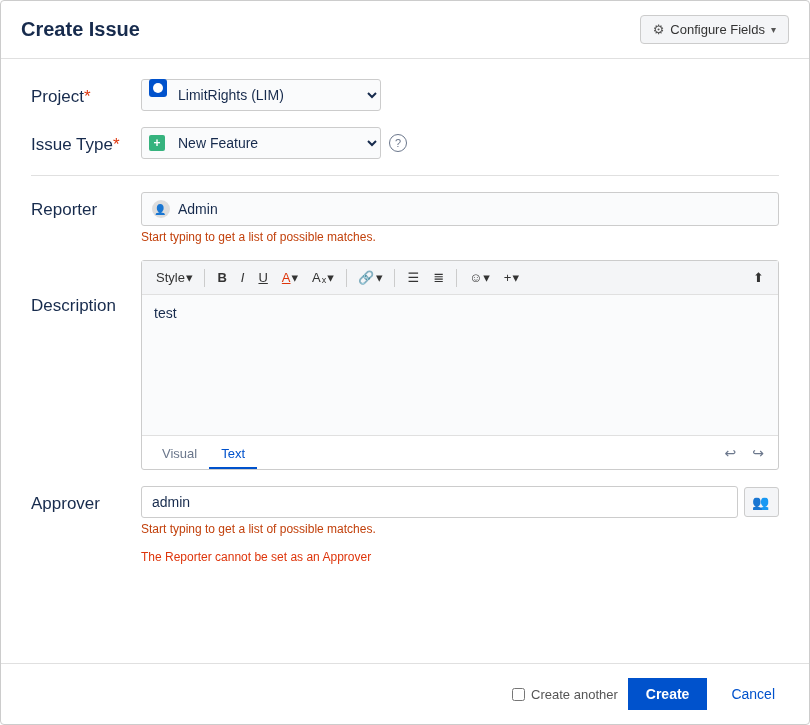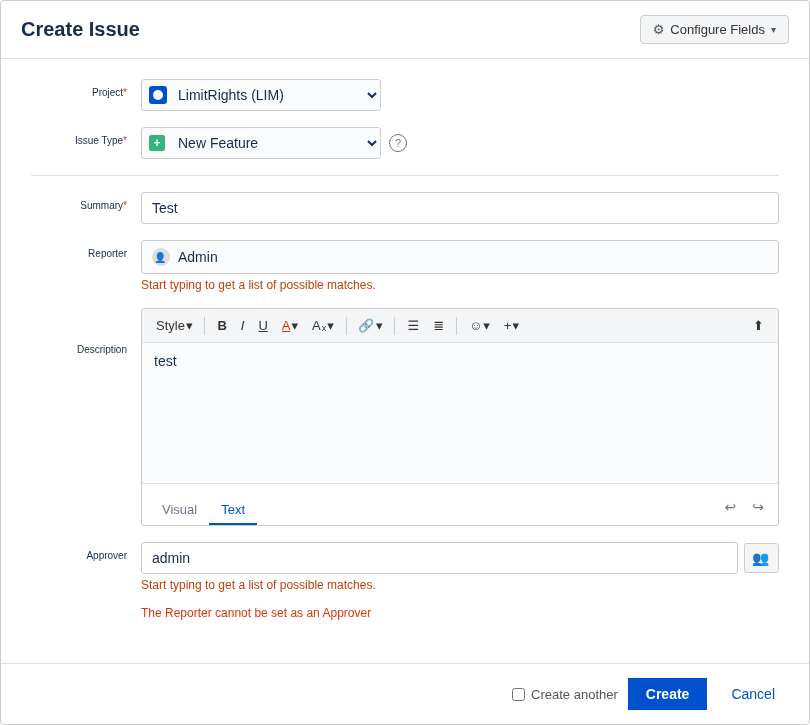--- a/index.html
+++ b/index.html
@@ -50,25 +50,25 @@
       flex: 1;
     }
     .form-row {
       display: flex;
       align-items: flex-start;
       margin-bottom: 16px;
     }
     .form-label {
       width: 110px;
       min-width: 110px;
-      text-align: right;
+      text-align: left;
       padding-right: 14px;
       padding-top: 8px;
       color: #172b4d;
-      font-size: 10px;
+      font-size: 17px;
       font-weight: 500;
     }
     .required-star { color: #de350b; }
     .form-control {
       flex: 1;
     }
     select.input-select {
       width: 240px;
       padding: 6px 10px;
       border: 1px solid #ccc;
@@ -160,22 +160,22 @@
     .editor-content {
       min-height: 140px;
       padding: 10px 12px;
       font-size: 14px;
       color: #172b4d;
       background: #fafbfc;
       outline: none;
     }
     .editor-tabs {
       display: flex;
-      align-items: flex-start;
-      padding: 12px 8px 0;
+      align-items: center;
+      padding: 4px 8px 0;
       border-top: 1px solid #e0e0e0;
       justify-content: space-between;
     }
     .editor-tab-group { display: flex; align-items: center; gap: 0; }
     .editor-tab {
       padding: 6px 12px;
       font-size: 13px;
       cursor: pointer;
       border-bottom: 2px solid transparent;
       color: #6b778c;
@@ -245,21 +245,21 @@
       justify-content: center;
       font-size: 11px;
       color: #6b778c;
       cursor: pointer;
     }
 
     
     .project-select-wrap {
       position: relative;
       display: inline-flex;
-      align-items: center;
+      align-items: flex-start;
     }
     .project-logo {
       position: absolute;
       left: 8px;
       width: 18px;
       height: 18px;
       background: #0052cc;
       border-radius: 3px;
       display: flex;
       align-items: center;
@@ -368,28 +368,20 @@
               <option>Story</option>
             </select>
           </div>
           <div class="help-icon">?</div>
         </div>
       </div>
     </div>
 
     <hr class="divider">
 
-    <div class="form-row">
-      <div class="form-label">
-        <span>Summary</span><span class="required-star">*</span>
-      </div>
-      <div class="form-control">
-        <input type="text" class="input-text" value="Test" style="">
-      </div>
-    </div>
 
     <div class="form-row">
       <div class="form-label">
         <span>Reporter</span>
       </div>
       <div class="form-control">
         <div class="reporter-row">
           <div class="avatar-icon">👤</div>
           <span>Admin</span>
         </div>

